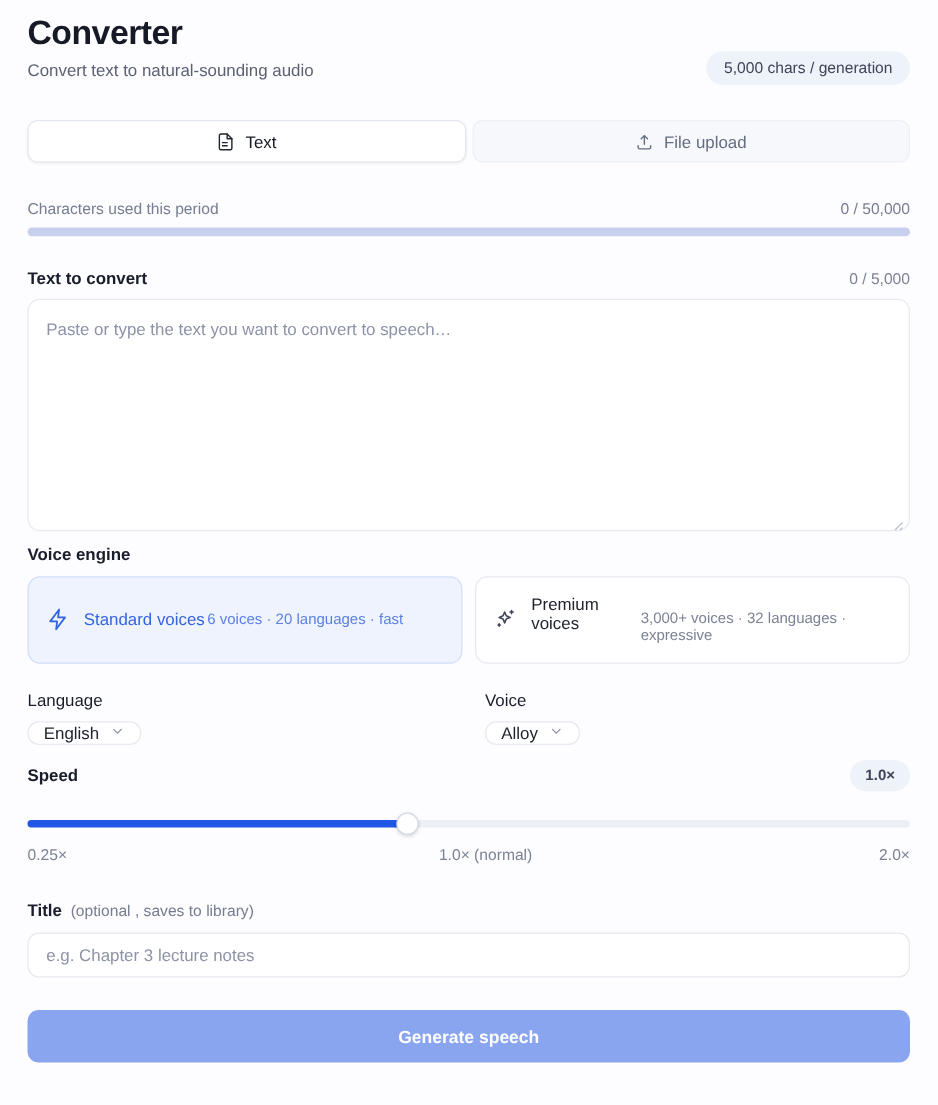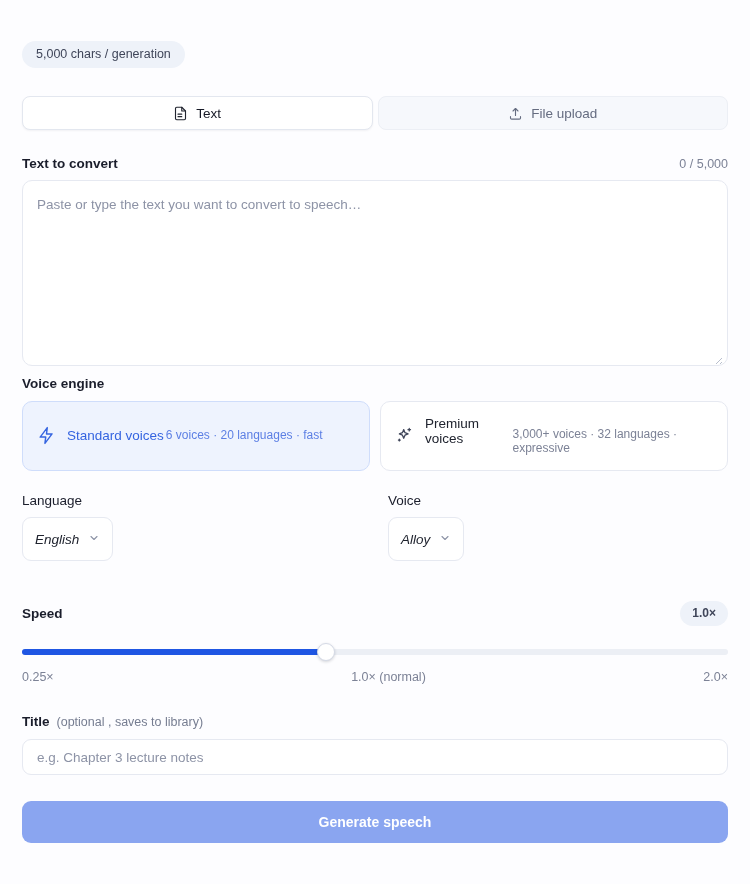--- a/index.html
+++ b/index.html
@@ -204,35 +204,34 @@
     display: block;
   }
   .select-box {
     margin-top: 9px;
     display: inline-flex;
     align-items: center;
     gap: 9px;
     background: #ffffff;
     border: 1px solid #e6e9f1;
     border-radius: 9px;
-    height: 44px;
+    height: 19px;
     padding: 0 12px;
     font-size: 13.5px;
     color: #20242f;
     cursor: pointer;
     user-select: none;
-    font-style: italic;
   }
 
   
   .speed-head {
     display: flex;
     justify-content: space-between;
     align-items: center;
-    margin-top: 40px;
+    margin-top: 12px;
   }
   .speed-label { font-size: 13.5px; font-weight: bold; color: #1a1d2b; }
   .speed-badge {
     background: #eef2f9;
     color: #3f4559;
     font-size: 12px;
     border-radius: 999px;
     padding: 5px 12px 6px 12px;
     font-weight: bold;
   }
@@ -317,20 +316,24 @@
     cursor: not-allowed;
   }
 </style>
 </head>
 <body>
 
 <div class="page">
 
   
   <div class="header">
+    <div class="header-left">
+      <div class="page-title">Converter</div>
+      <div class="page-subtitle">Convert text to natural-sounding audio</div>
+    </div>
     <div class="quota-badge">5,000 chars / generation</div>
   </div>
 
   
   <div class="tabs">
     <div class="tab active">
       <span class="icon">
         <svg width="15" height="15" viewBox="0 0 24 24" fill="none" stroke="#20242f" stroke-width="1.8" stroke-linecap="round" stroke-linejoin="round">
           <path d="M14 2H6a2 2 0 0 0-2 2v16a2 2 0 0 0 2 2h12a2 2 0 0 0 2-2V8z"></path>
           <polyline points="14 2 14 8 20 8"></polyline>
@@ -346,20 +349,29 @@
           <path d="M4 17v2a2 2 0 0 0 2 2h12a2 2 0 0 0 2-2v-2"></path>
           <polyline points="8 8 12 4 16 8"></polyline>
           <line x1="12" y1="4" x2="12" y2="15"></line>
         </svg>
       </span>
       <span>File upload</span>
     </div>
   </div>
 
   
+  <div class="usage">
+    <div class="usage-row">
+      <span>Characters used this period</span>
+      <span>0 / 50,000</span>
+    </div>
+    <div class="usage-track">
+      <div class="usage-fill" style="width: 0%;"></div>
+    </div>
+  </div>
 
   
   <div class="field-head">
     <span class="field-label">Text to convert</span>
     <span class="field-counter">0 / 5,000</span>
   </div>
   <div class="textarea-wrap">
     <textarea class="textarea" placeholder="Paste or type the text you want to convert to speech…" style=""></textarea>
     <svg class="resize-grip" viewBox="0 0 12 12">
       <g stroke="#b9bfcd" stroke-width="1">

